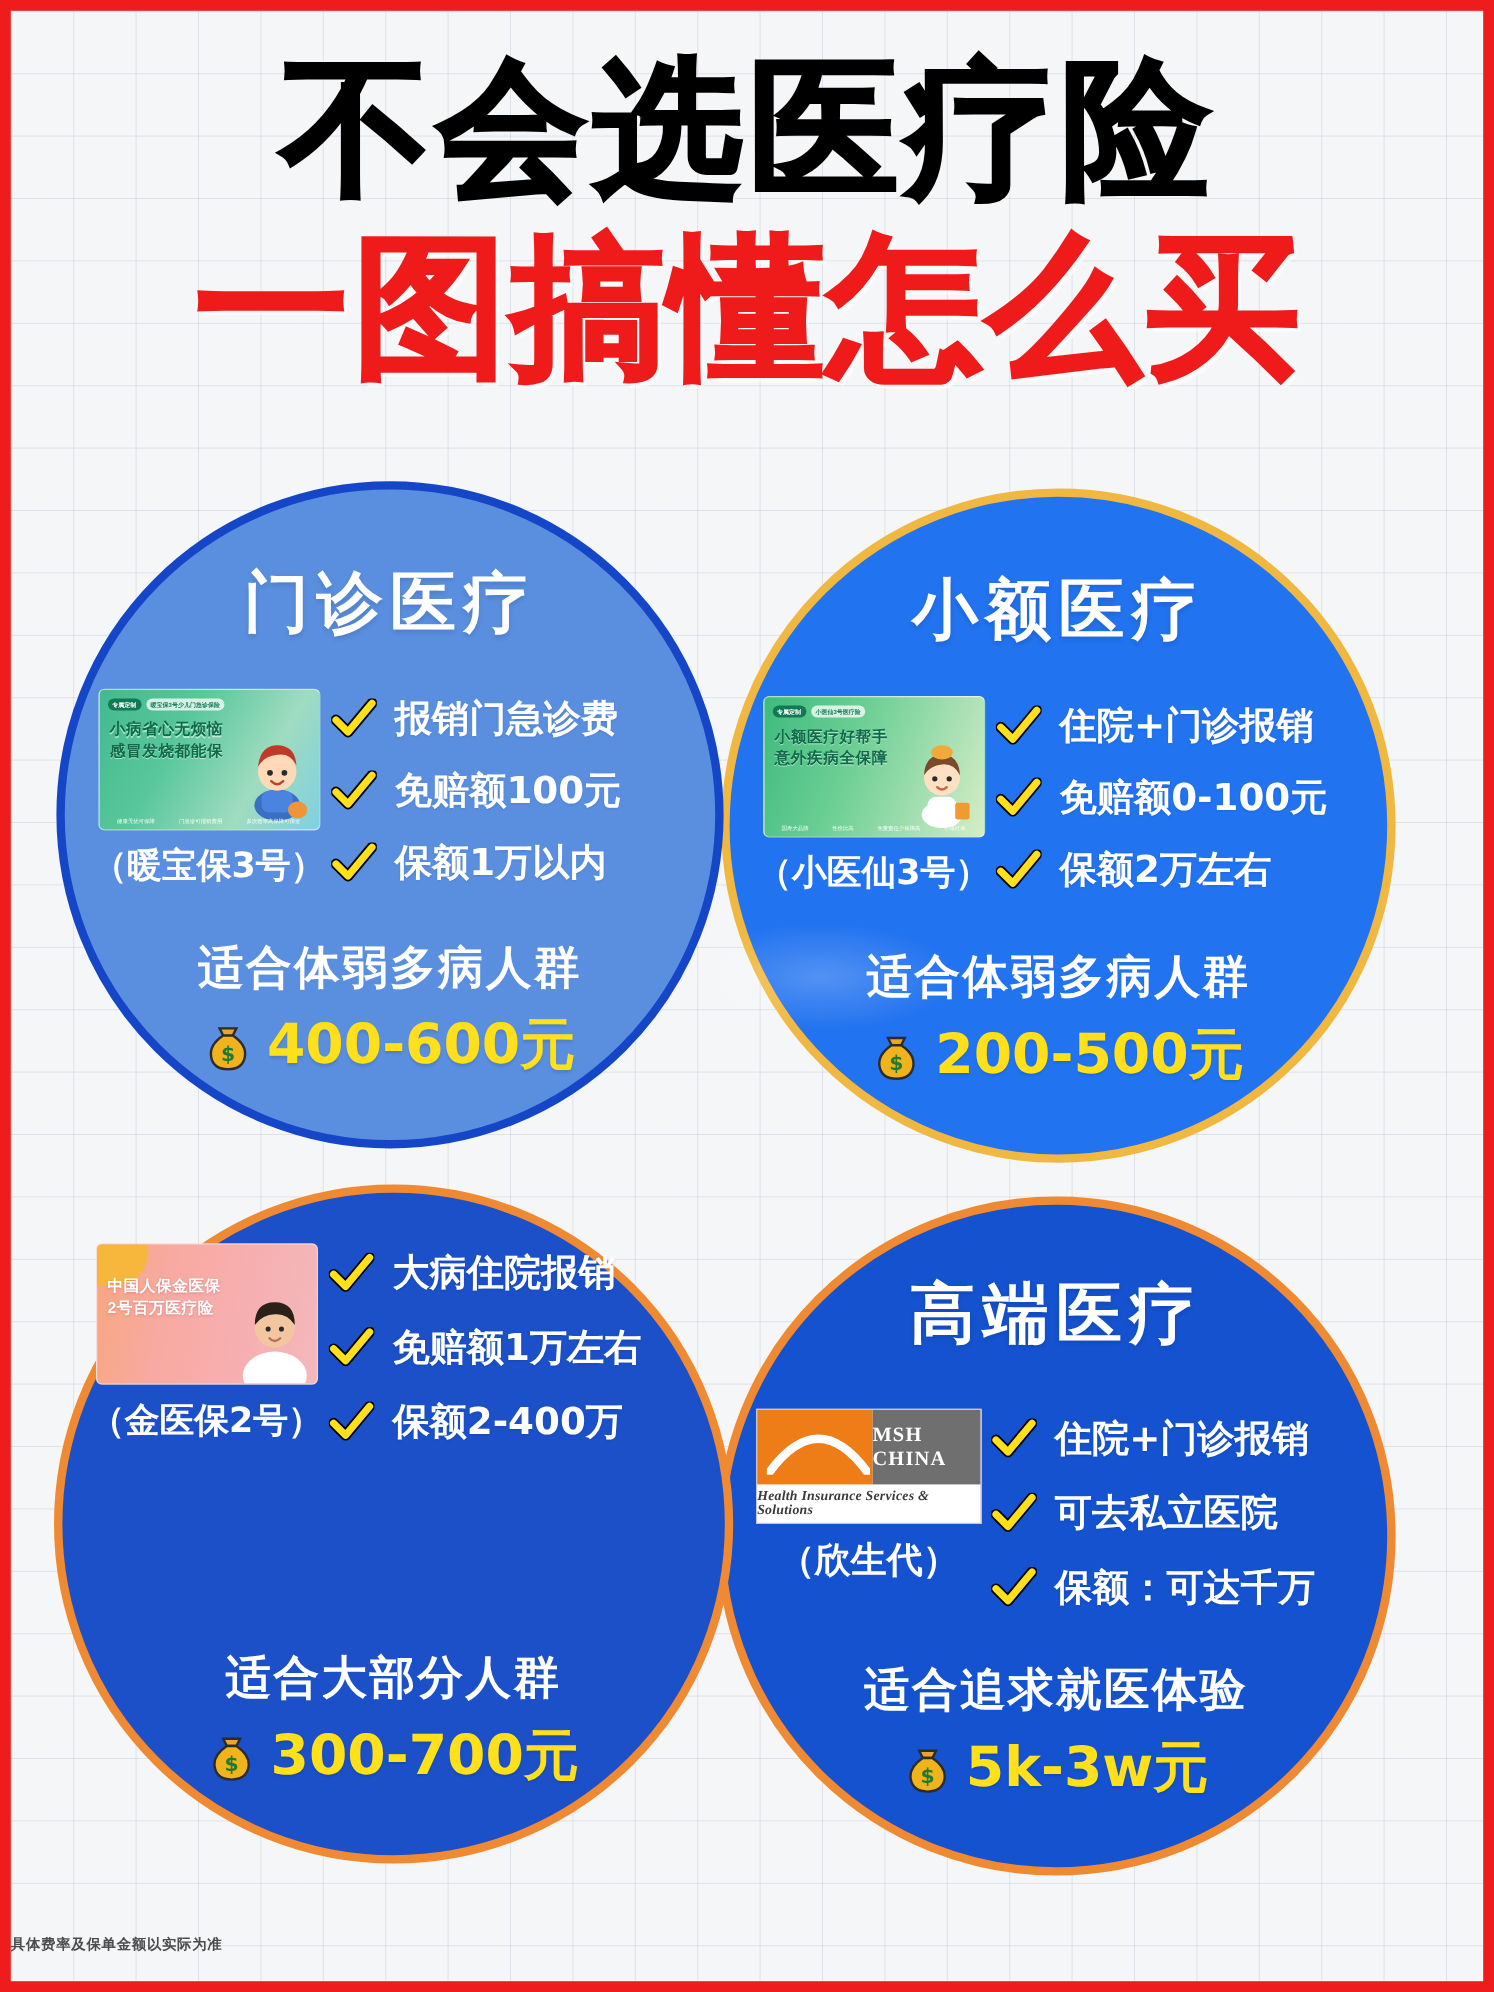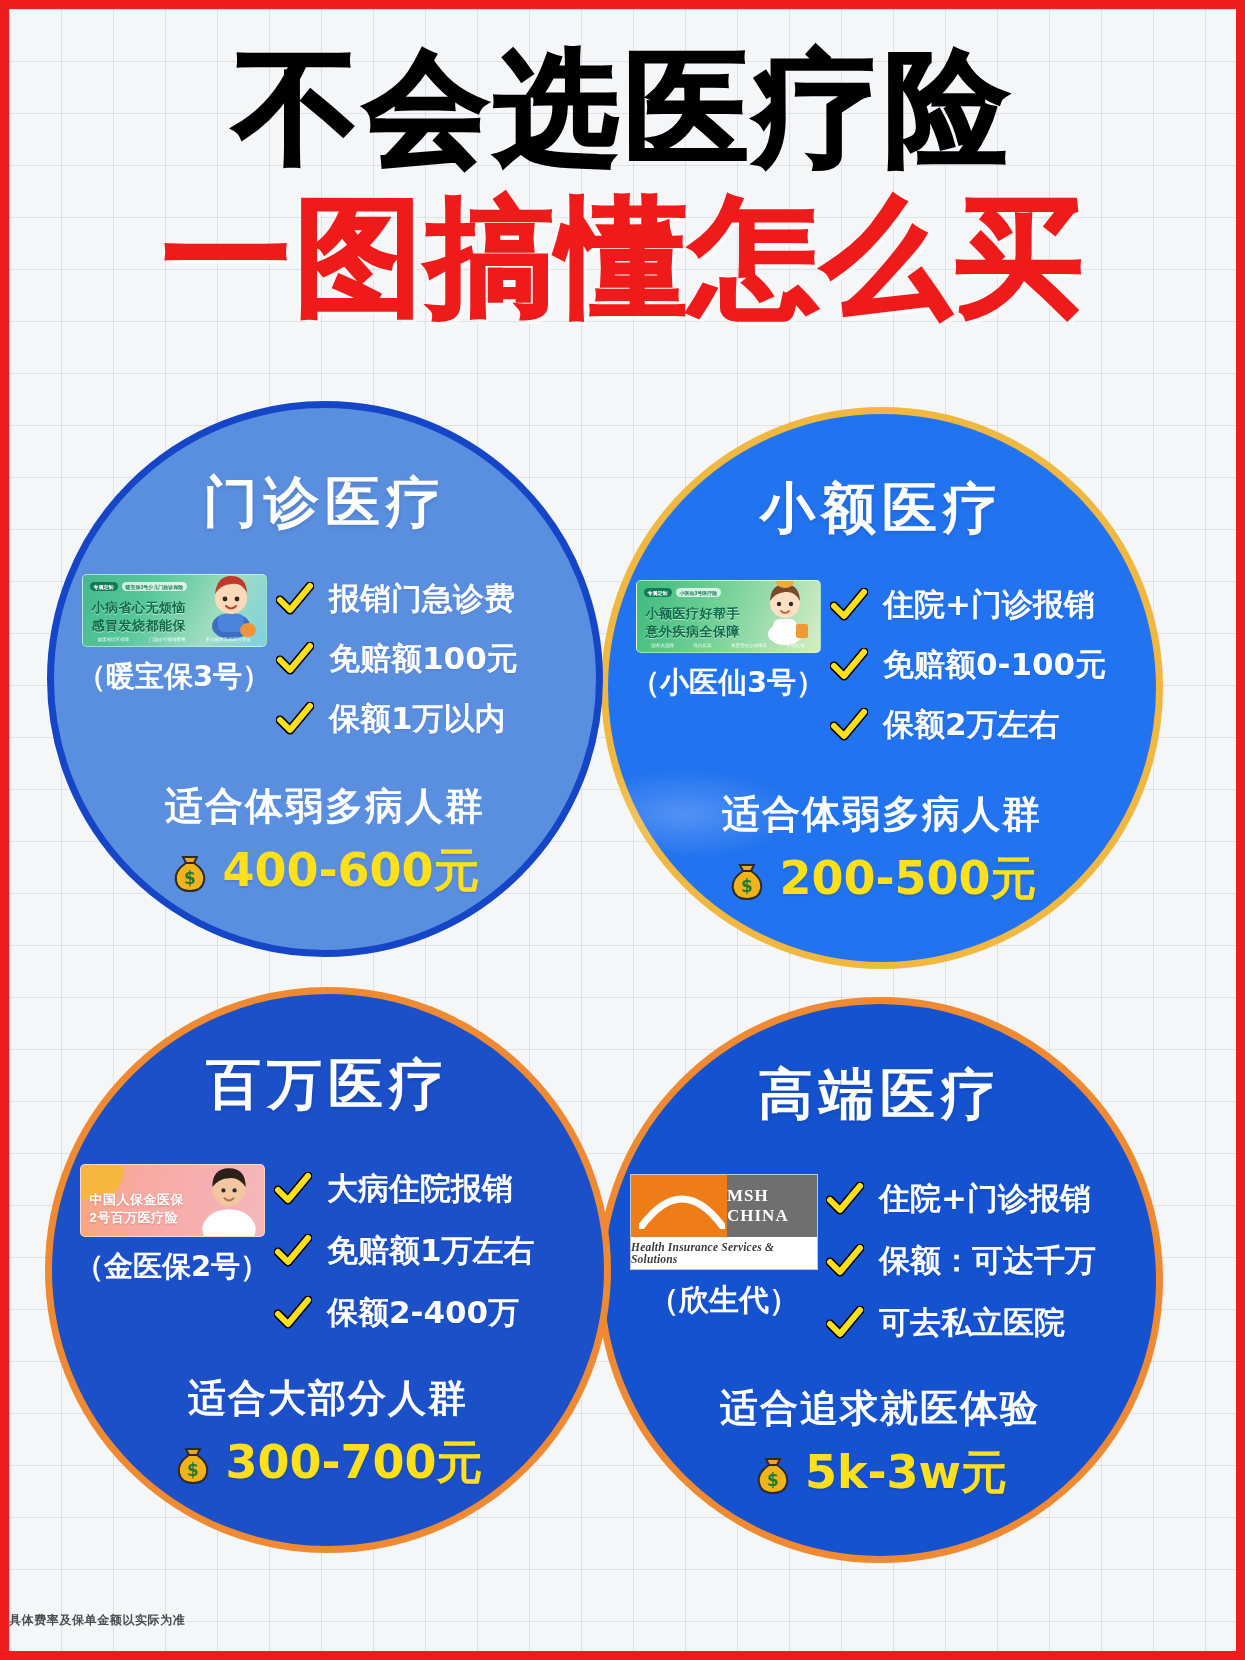--- a/index.html
+++ b/index.html
@@ -98,21 +98,21 @@
   #c-million .c-body,#c-premium .c-body{ margin-top:42px; }
 
   .prod-col{
     width:212px;
     flex:0 0 212px;
     display:flex;
     flex-direction:column;
     align-items:center;
   }
   .prod-card{
-    width:185px; height:73px;
+    width:185px; height:118px;
     border-radius:5px;
     overflow:hidden;
     position:relative;
     border:1px solid rgba(255,255,255,.5);
   }
   
   .card-a{ background:linear-gradient(120deg,#43b98e 0%,#58c79a 35%,#9fdcc0 70%,#7fd0e0 100%); }
   .card-b{ background:linear-gradient(110deg,#3fba7e 0%,#6dcf94 40%,#a9e0b4 75%,#d6eec4 100%); }
   .card-c{ background:linear-gradient(100deg,#f7a77e 0%,#f8a9a0 30%,#f6b0b2 70%,#f3b8bc 100%); }
   .card-head{
@@ -403,21 +403,20 @@
           <path d="M13 8 L27 8 L24 14 L16 14 Z" fill="#e8a62a" stroke="#2b2b2b" stroke-width="2"></path>
           <path d="M16 14 Q4 22 6 32 Q8 42 20 42 Q32 42 34 32 Q36 22 24 14 Z" fill="#f1b31c" stroke="#2b2b2b" stroke-width="2"></path>
           <text x="20" y="35" font-size="17" font-weight="bold" fill="#1f7a35" text-anchor="middle" font-family="DejaVu Sans, sans-serif">$</text>
         </svg>
         <span class="price-text">200-500元</span>
       </div>
     </div>
   </div>
 
   <div class="circle" id="c-million">
-    <div class="c-title">百万医疗</div>
     <div class="c-body">
       <div class="prod-col">
         <div class="prod-card card-c">
           <div style="position:absolute;left:0;top:0;width:42px;height:34px;background:#f6b73c;border-bottom-right-radius:26px;"></div>
           <div class="card-slogan">
             <div>中国人保金医保</div>
             <div>2号百万医疗险</div>
           </div>
           <svg class="card-kid" viewBox="0 0 62 72" style="right:0;bottom:0;width:70px;height:80px;">
             <ellipse cx="31" cy="66" rx="24" ry="18" fill="#ffffff"></ellipse>
@@ -492,28 +491,28 @@
               <path d="M4 18 L14 28 L34 4" stroke="#000" stroke-width="9" fill="none" stroke-linecap="round" stroke-linejoin="round"></path>
               <path d="M4 18 L14 28 L34 4" stroke="#ffe01b" stroke-width="6" fill="none" stroke-linecap="round" stroke-linejoin="round"></path>
             </svg>
           <span class="feat-text">住院+门诊报销</span>
         </div>
         <div class="feat">
           <svg class="tick" viewBox="0 0 38 34">
               <path d="M4 18 L14 28 L34 4" stroke="#000" stroke-width="9" fill="none" stroke-linecap="round" stroke-linejoin="round"></path>
               <path d="M4 18 L14 28 L34 4" stroke="#ffe01b" stroke-width="6" fill="none" stroke-linecap="round" stroke-linejoin="round"></path>
             </svg>
+          <span class="feat-text">可去私立医院</span>
+        </div>
+        <div class="feat">
+          <svg class="tick" viewBox="0 0 38 34">
+              <path d="M4 18 L14 28 L34 4" stroke="#000" stroke-width="9" fill="none" stroke-linecap="round" stroke-linejoin="round"></path>
+              <path d="M4 18 L14 28 L34 4" stroke="#ffe01b" stroke-width="6" fill="none" stroke-linecap="round" stroke-linejoin="round"></path>
+            </svg>
           <span class="feat-text">保额：可达千万</span>
-        </div>
-        <div class="feat">
-          <svg class="tick" viewBox="0 0 38 34">
-              <path d="M4 18 L14 28 L34 4" stroke="#000" stroke-width="9" fill="none" stroke-linecap="round" stroke-linejoin="round"></path>
-              <path d="M4 18 L14 28 L34 4" stroke="#ffe01b" stroke-width="6" fill="none" stroke-linecap="round" stroke-linejoin="round"></path>
-            </svg>
-          <span class="feat-text">可去私立医院</span>
         </div>
       </div>
     </div>
     <div class="c-foot">
       <div class="aud">适合追求就医体验</div>
       <div class="price">
         <svg class="moneybag" viewBox="0 0 40 44">
           <path d="M13 8 L27 8 L24 14 L16 14 Z" fill="#e8a62a" stroke="#2b2b2b" stroke-width="2"></path>
           <path d="M16 14 Q4 22 6 32 Q8 42 20 42 Q32 42 34 32 Q36 22 24 14 Z" fill="#f1b31c" stroke="#2b2b2b" stroke-width="2"></path>
           <text x="20" y="35" font-size="17" font-weight="bold" fill="#1f7a35" text-anchor="middle" font-family="DejaVu Sans, sans-serif">$</text>

